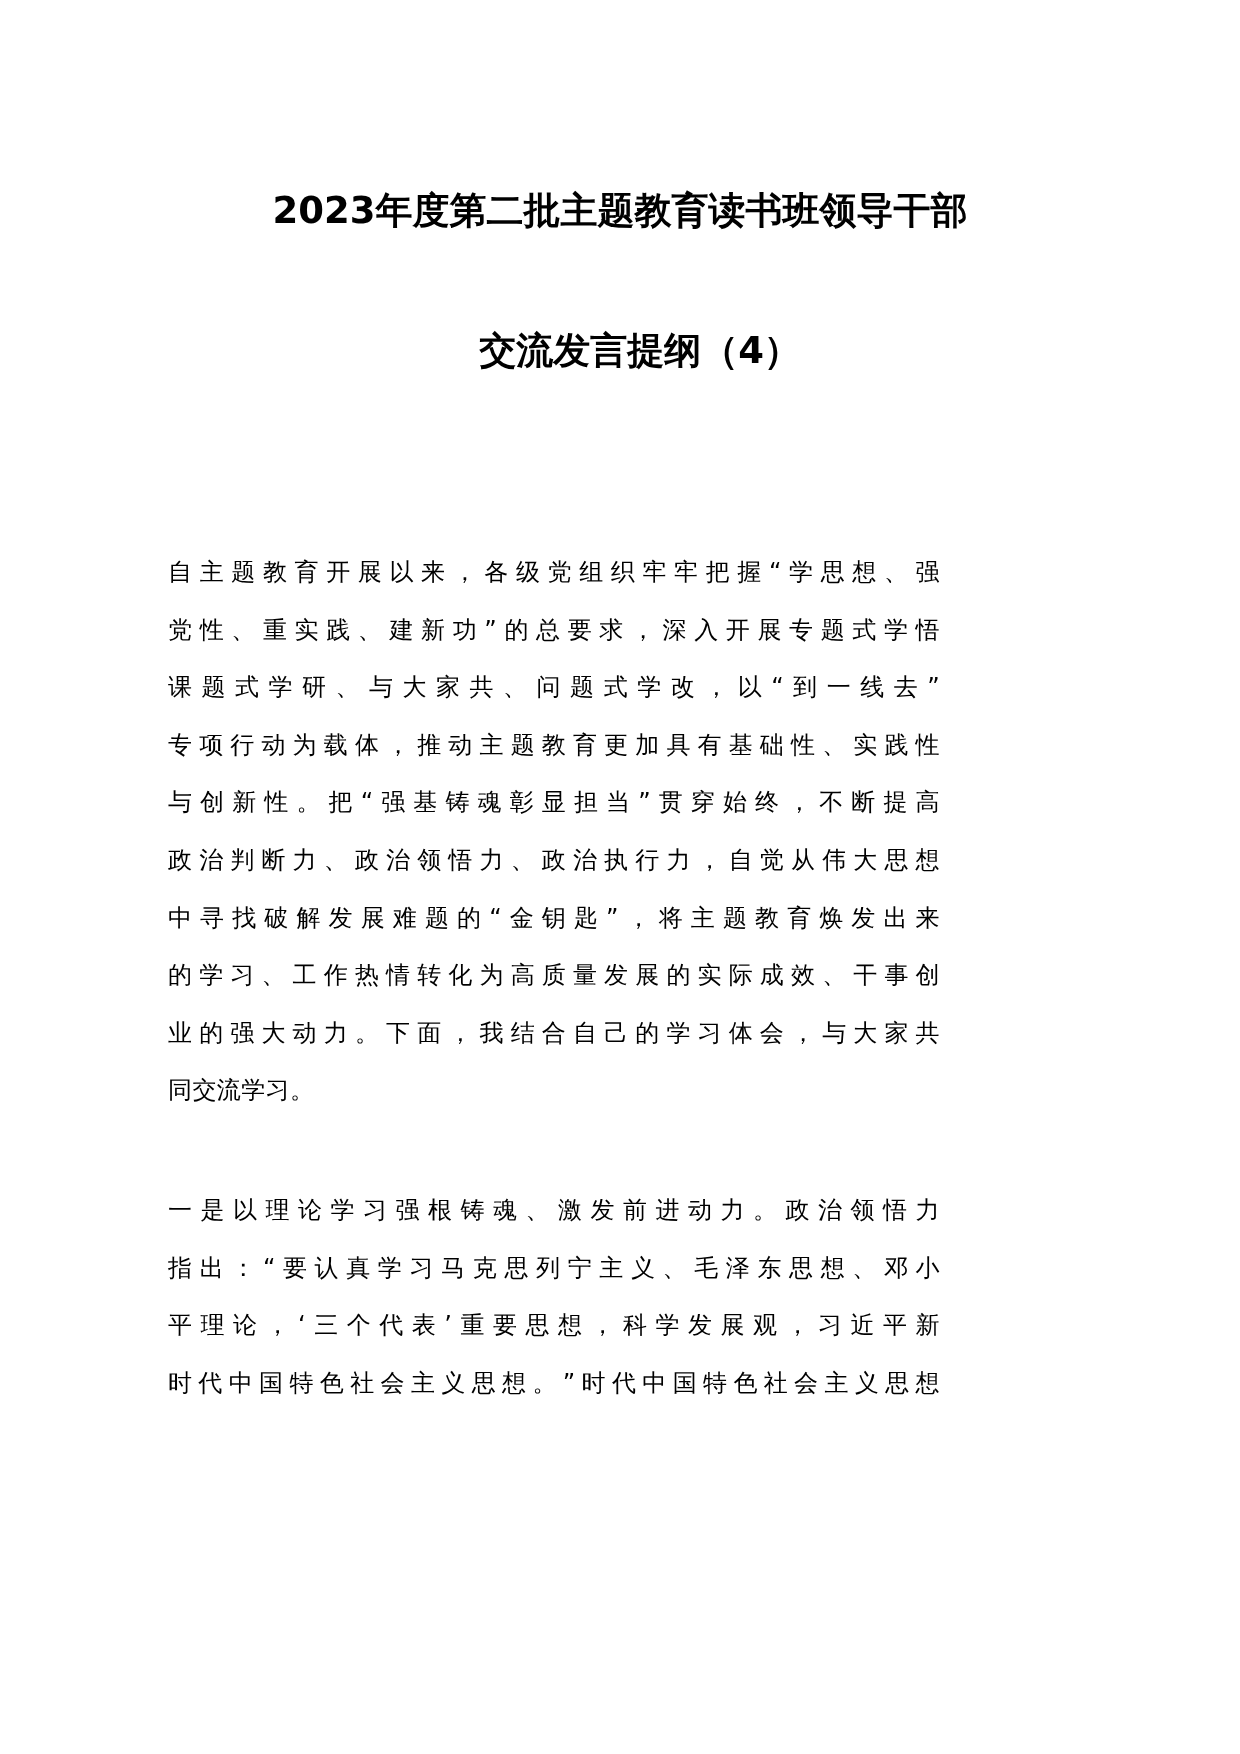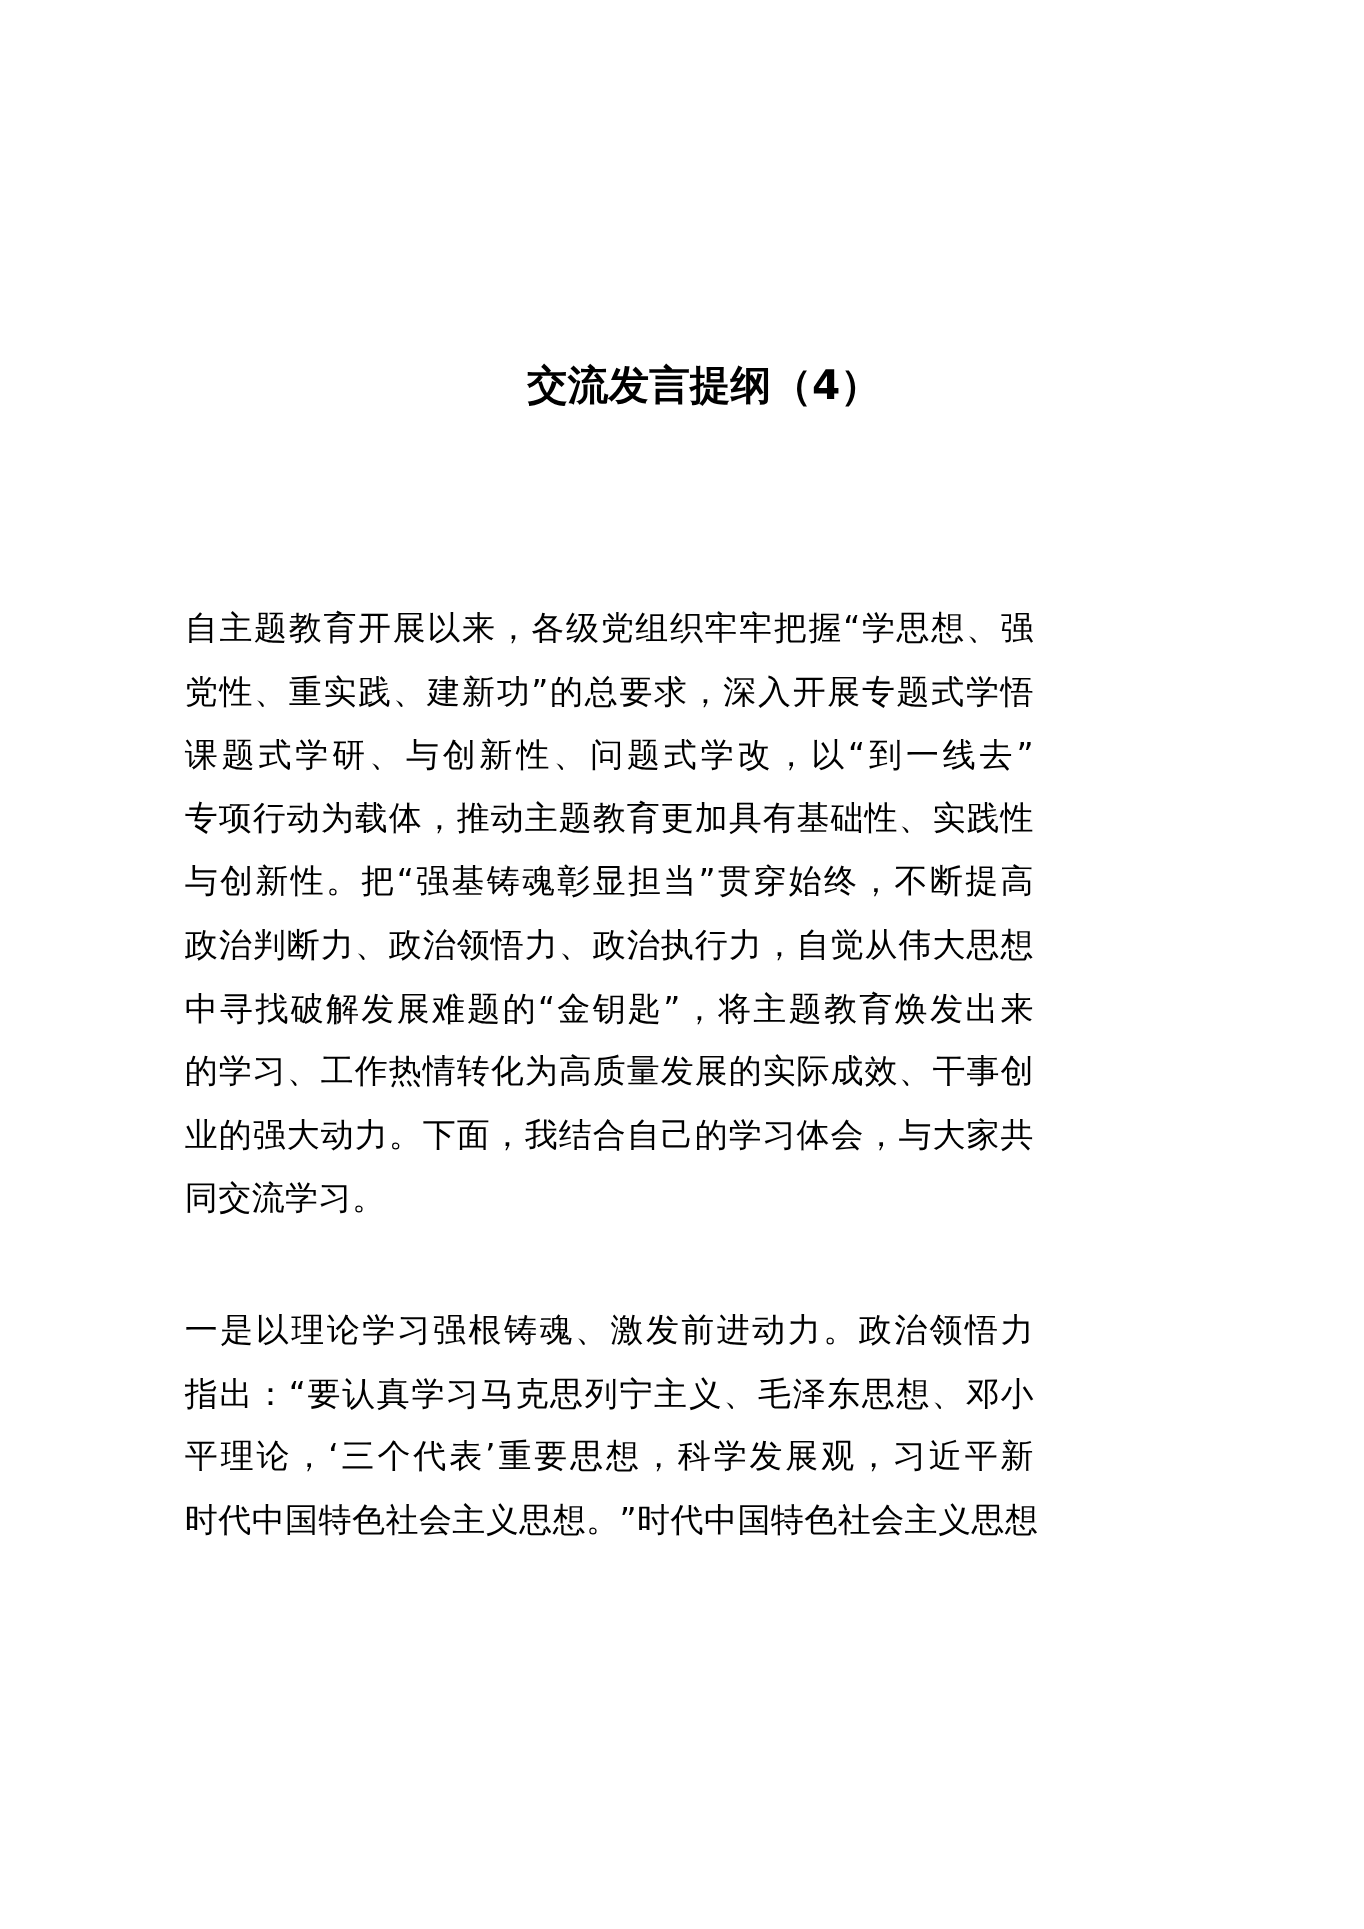--- a/index.html
+++ b/index.html
@@ -33,42 +33,43 @@
       line-height: 44px;
       letter-spacing: 0px;
       white-space: nowrap;
     }
     .title-line.l1 { top: 189px; }
     .title-line.l2 { top: 329px; padding-left: 20px; }
     .para-line {
       position: absolute;
       left: 168px;
       width: 772px;
-      font-size: 30px;
+      font-size: 24px;
       line-height: 38px;
       white-space: nowrap;
       letter-spacing: 0.4px;
       text-align: justify;
       text-align-last: justify;
     }
     .para-line.last {
       text-align-last: left;
     }
   </style>
 </head>
 <body>
 
 <div class="page">
 
+  <div class="title-line l1">2023年度第二批主题教育读书班领导干部</div>
   <div class="title-line l2">交流发言提纲（4）</div>
 
   <div>
     <div class="para-line" style="top:553px">自主题教育开展以来，各级党组织牢牢把握“学思想、强</div>
     <div class="para-line" style="top:611px">党性、重实践、建新功”的总要求，深入开展专题式学悟</div>
-    <div class="para-line" style="top:668px">课题式学研、与创新性、问题式学改，以“到一线去”</div>
+    <div class="para-line" style="top:668px">课题式学研、与大家共、问题式学改，以“到一线去”</div>
     <div class="para-line" style="top:726px">专项行动为载体，推动主题教育更加具有基础性、实践性</div>
     <div class="para-line" style="top:783px">与创新性。把“强基铸魂彰显担当”贯穿始终，不断提高</div>
     <div class="para-line" style="top:841px">政治判断力、政治领悟力、政治执行力，自觉从伟大思想</div>
     <div class="para-line" style="top:899px">中寻找破解发展难题的“金钥匙”，将主题教育焕发出来</div>
     <div class="para-line" style="top:956px">的学习、工作热情转化为高质量发展的实际成效、干事创</div>
     <div class="para-line" style="top:1014px">业的强大动力。下面，我结合自己的学习体会，与大家共</div>
     <div class="para-line last" style="top:1071px">同交流学习。</div>
   </div>
 
   <div>

